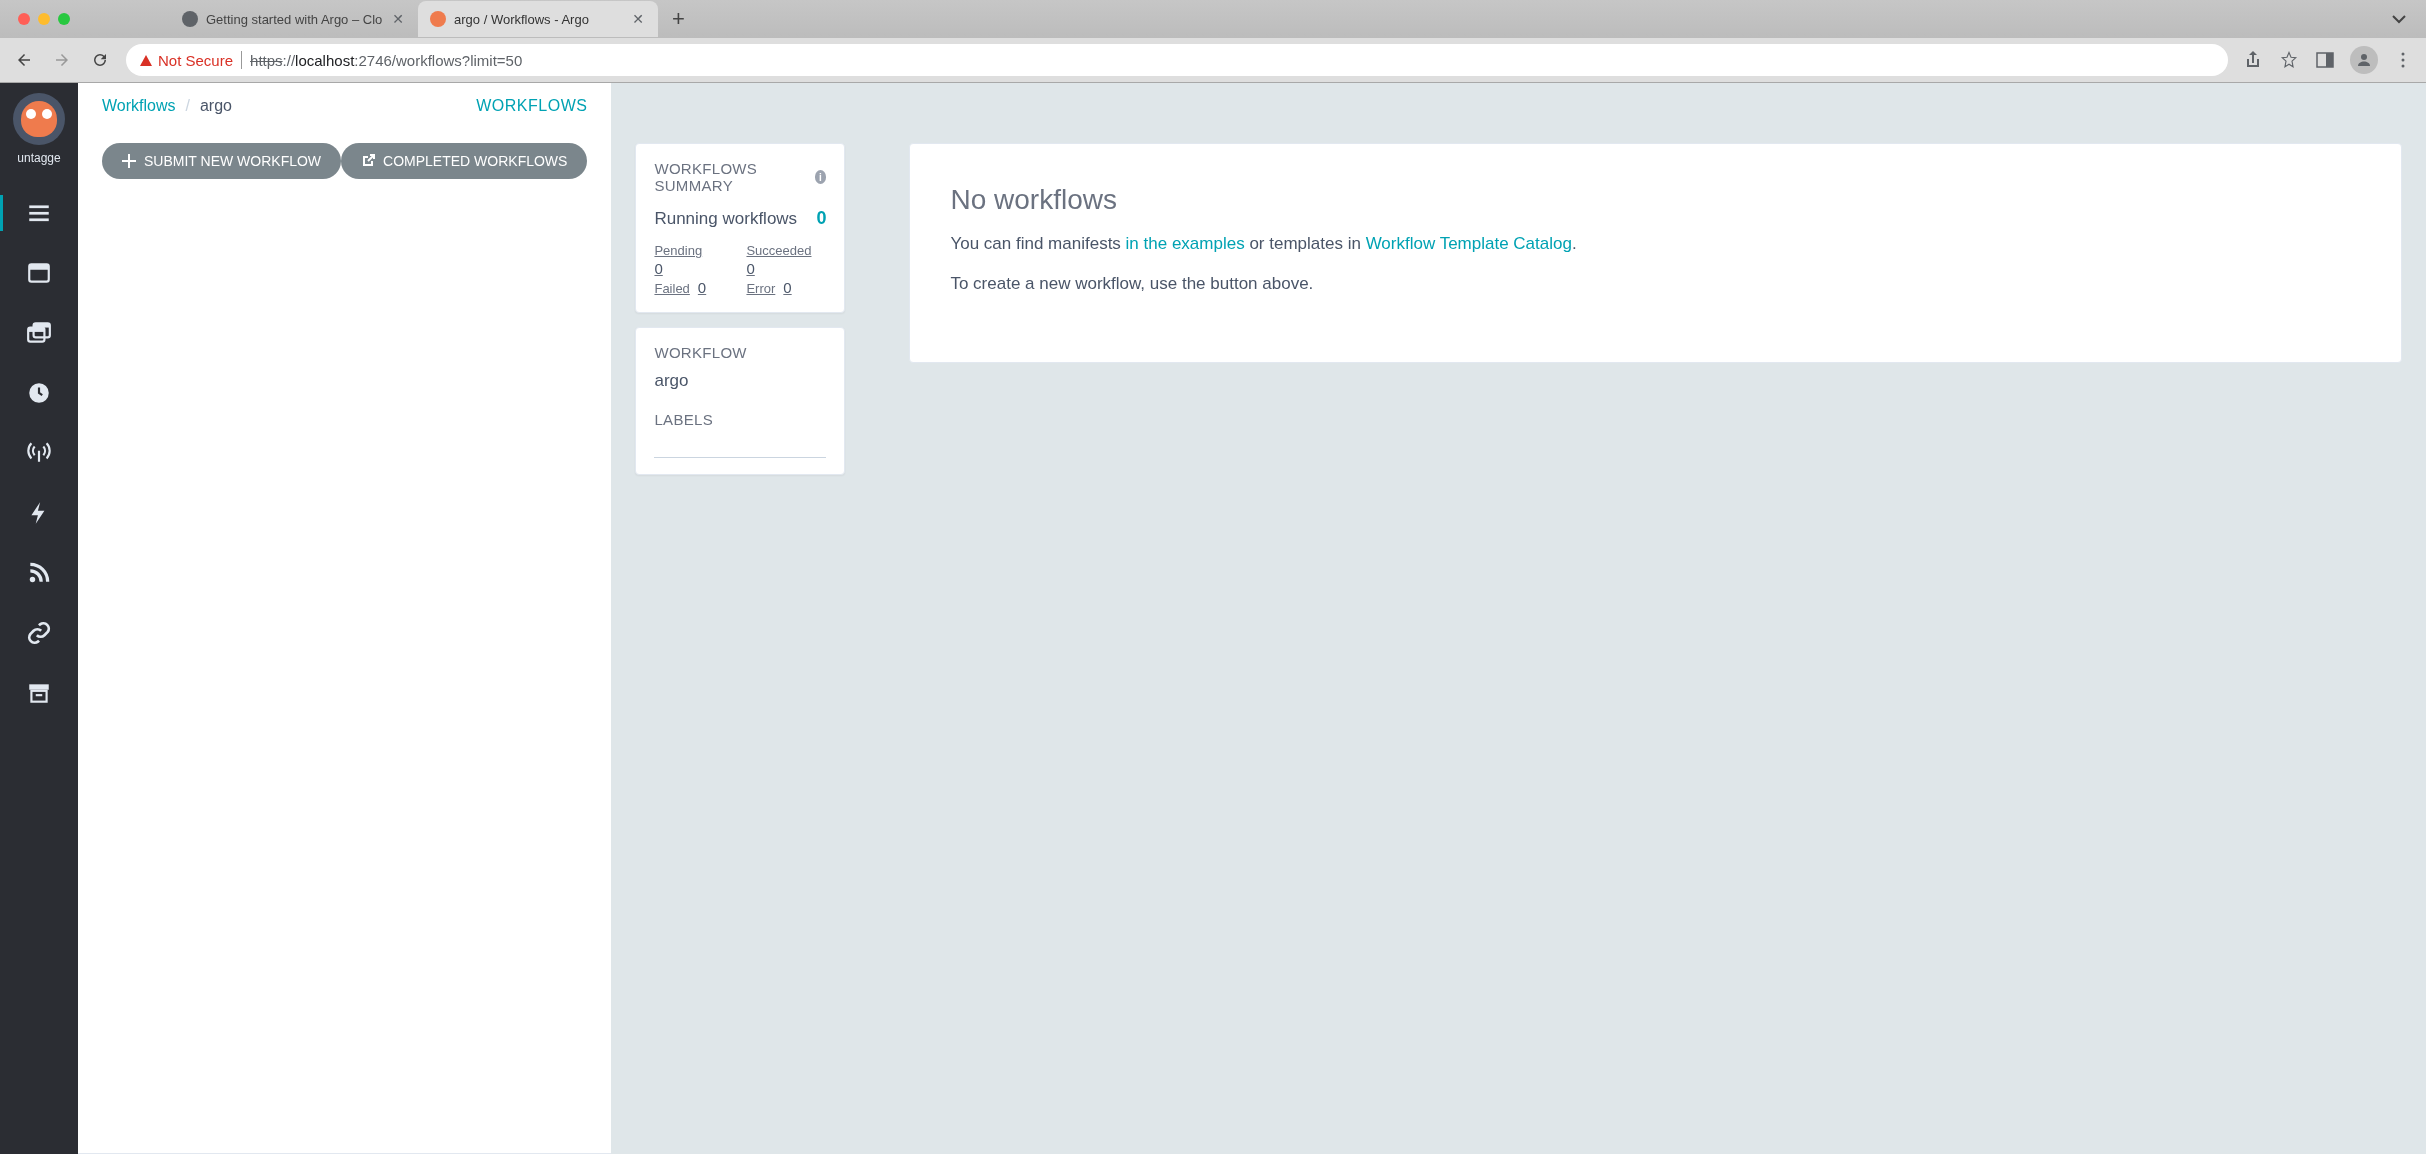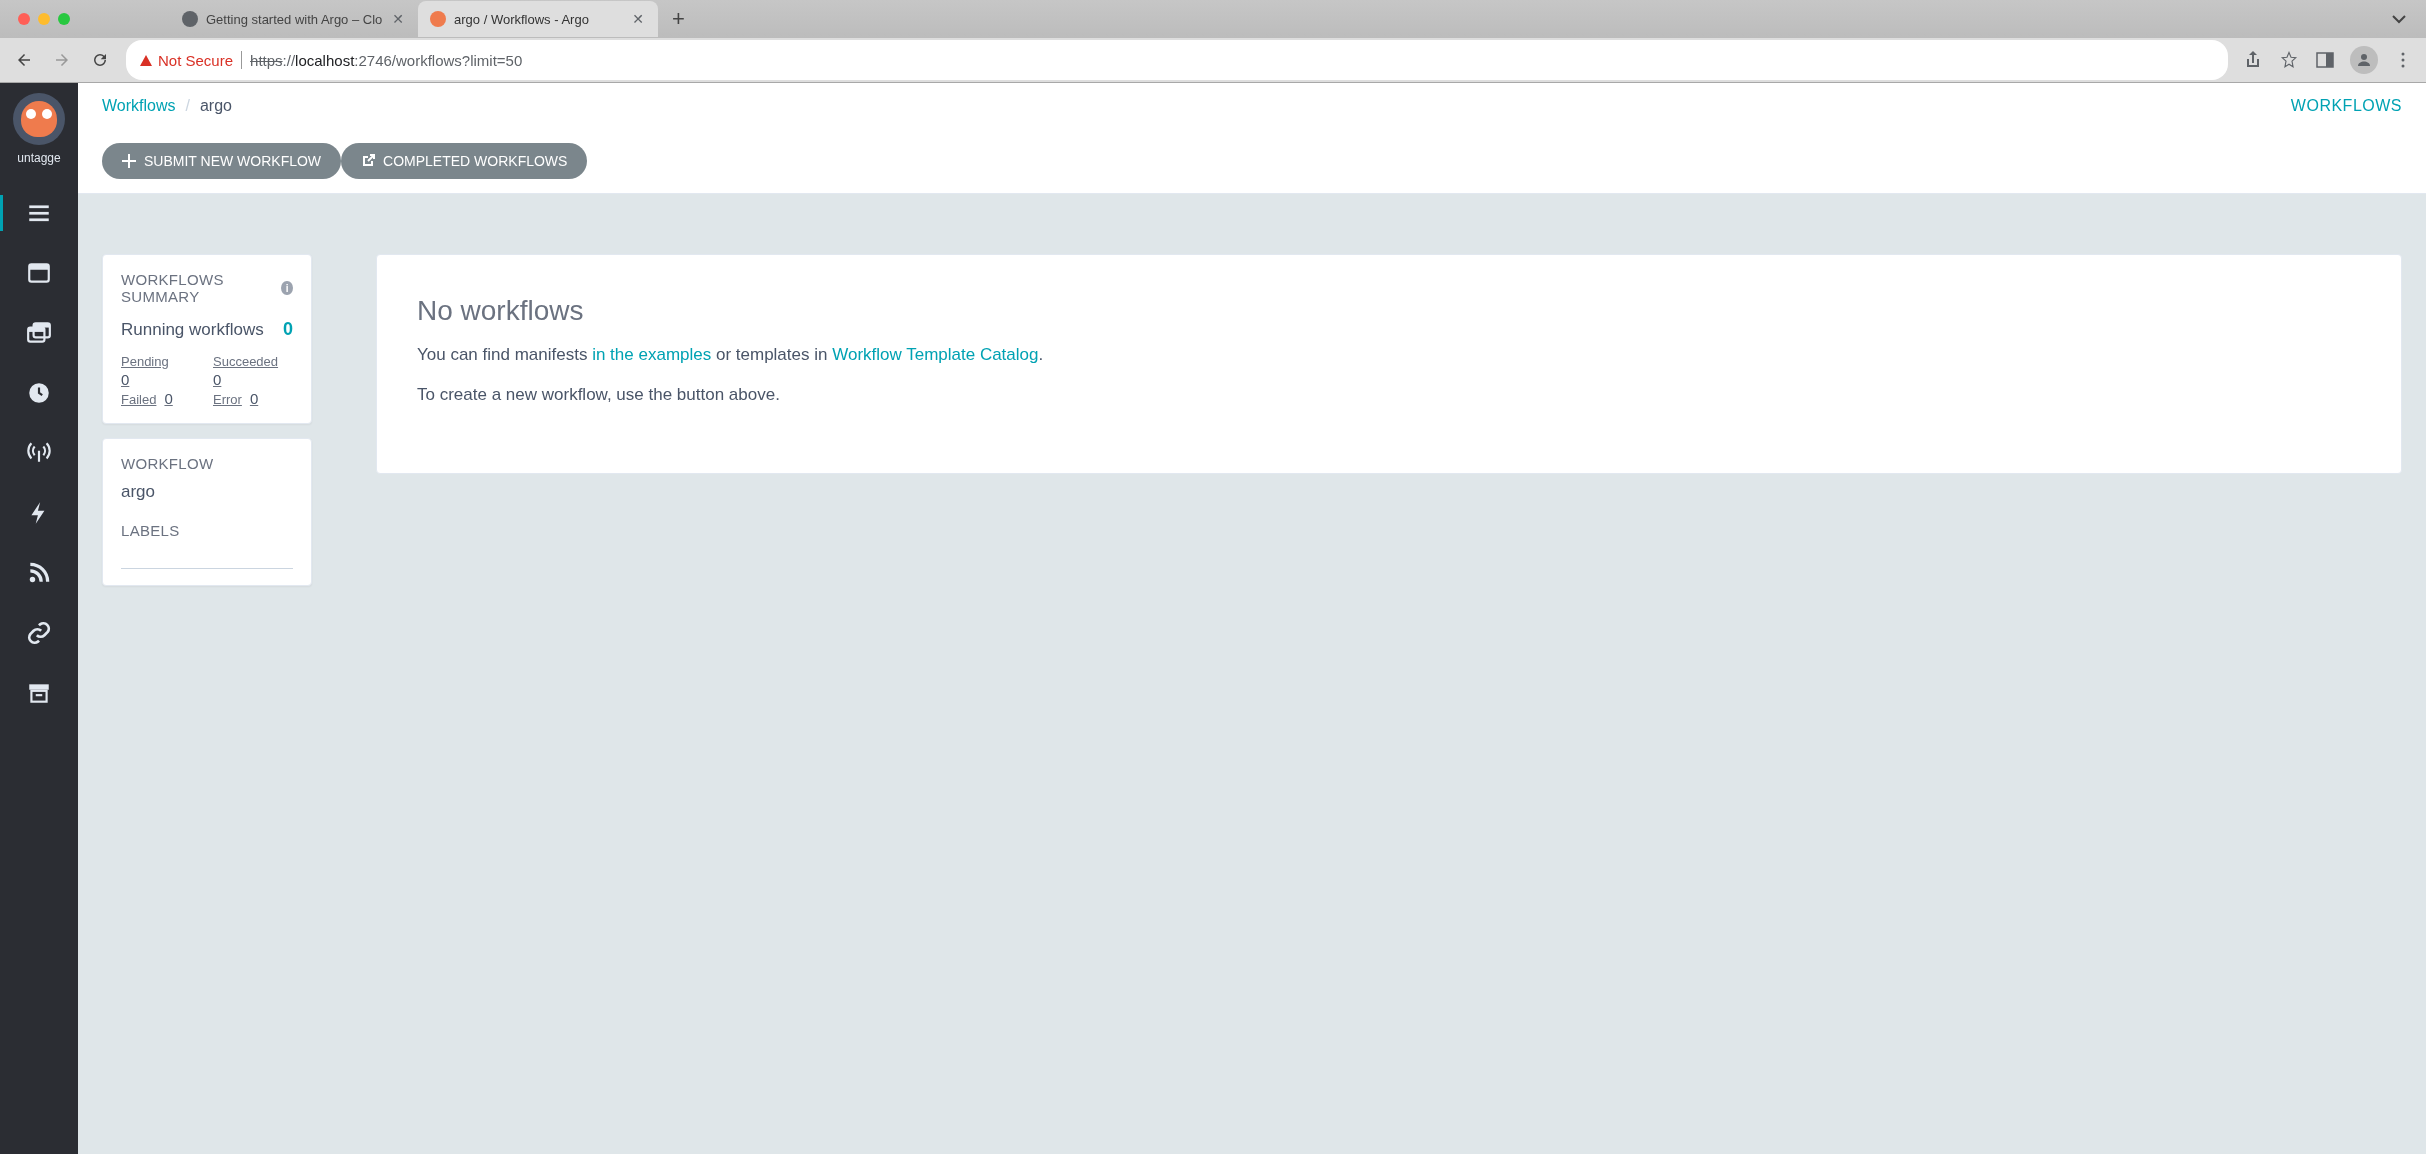--- a/index.html
+++ b/index.html
@@ -20,21 +20,21 @@
     .favicon-globe { background: #5f6368; }
     .favicon-argo { background: #ef7b4d; display: flex; align-items: center; justify-content: center; }
     .tab-title { font-size: 13px; white-space: nowrap; overflow: hidden; text-overflow: ellipsis; flex: 1; }
     .tab-close { font-size: 14px; color: #5f6368; padding: 2px; }
     .new-tab-btn { font-size: 22px; color: #444; padding: 0 14px; cursor: pointer; }
     .tab-overflow { margin-left: auto; margin-right: 20px; font-size: 14px; color: #444; }
 
     .toolbar { display: flex; align-items: center; height: 44px; padding: 0 12px; gap: 14px; background: #dedede; }
     .nav-btn { width: 24px; height: 24px; display: flex; align-items: center; justify-content: center; cursor: pointer; color: #444; }
     .nav-btn.disabled { color: #999; }
-    .url-bar { flex: 1; height: 40px; background: #fff; border-radius: 16px; display: flex; align-items: center; padding: 0 14px; gap: 8px; font-size: 15px; }
+    .url-bar { flex: 1; height: 32px; background: #fff; border-radius: 16px; display: flex; align-items: center; padding: 0 14px; gap: 8px; font-size: 15px; }
     .url-warn { color: #d93025; font-weight: 500; display: flex; align-items: center; gap: 6px; }
     .url-warn-icon { width: 0; height: 0; border-left: 6px solid transparent; border-right: 6px solid transparent; border-bottom: 11px solid #d93025; position: relative; }
     .url-sep { width: 1px; height: 18px; background: #999; }
     .url-text { color: #5f6368; }
     .url-https { text-decoration: line-through; color: #5f6368; }
     .url-host { color: #202124; }
     .toolbar-icon { width: 22px; height: 22px; display: flex; align-items: center; justify-content: center; cursor: pointer; color: #5f6368; }
     .avatar-circle { width: 28px; height: 28px; border-radius: 50%; background: #bdbdbd; display: flex; align-items: center; justify-content: center; }
 
     
@@ -44,21 +44,21 @@
     .argo-octopus { width: 36px; height: 36px; background: #ef7b4d; border-radius: 50% 50% 45% 45%; position: relative; }
     .argo-octopus::before, .argo-octopus::after { content: ''; position: absolute; width: 10px; height: 10px; background: #fff; border-radius: 50%; top: 8px; }
     .argo-octopus::before { left: 5px; }
     .argo-octopus::after { right: 5px; }
     .sidebar-user { color: #e2e8f0; font-size: 12px; margin-bottom: 18px; }
     .sidebar-items { display: flex; flex-direction: column; width: 100%; align-items: center; }
     .sidebar-item { width: 100%; height: 60px; display: flex; align-items: center; justify-content: center; cursor: pointer; position: relative; }
     .sidebar-item.active::before { content: ''; position: absolute; left: 0; top: 12px; bottom: 12px; width: 3px; background: #00a2b3; }
     .sidebar-icon { width: 26px; height: 26px; fill: #e2e8f0; }
 
-    .main { flex: 1; display: flex; flex-direction: column; background: #dfe6e9; overflow: hidden; }
+    .main { flex: 1; display: flex; flex-direction: row; background: #dfe6e9; overflow: hidden; }
     .header { background: #fff; border-bottom: 1px solid #e2e8f0; }
     .breadcrumb-row { display: flex; align-items: center; justify-content: space-between; padding: 14px 24px; }
     .breadcrumb { display: flex; align-items: center; gap: 10px; font-size: 16px; }
     .breadcrumb-link { color: #00a2b3; cursor: pointer; }
     .breadcrumb-sep { color: #cbd5e0; }
     .breadcrumb-current { color: #4a5568; }
     .page-label { color: #00a2b3; font-size: 16px; letter-spacing: 0.5px; }
     .action-row { padding: 14px 24px; display: flex; background: #fff; }
     .pill-btn { background: #7b868c; color: #fff; border: none; border-radius: 20px; padding: 10px 20px; font-size: 14px; font-weight: 500; display: flex; align-items: center; gap: 8px; cursor: pointer; }
     .btn-icon { width: 14px; height: 14px; fill: #fff; }

